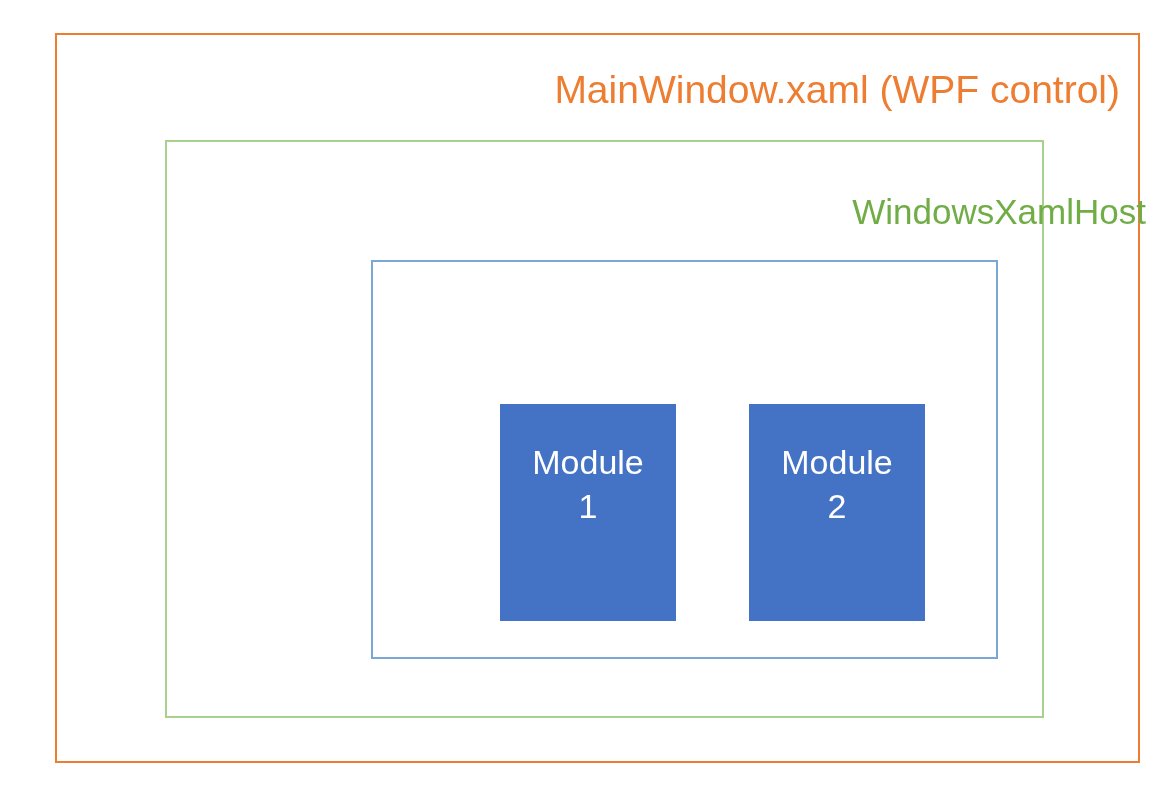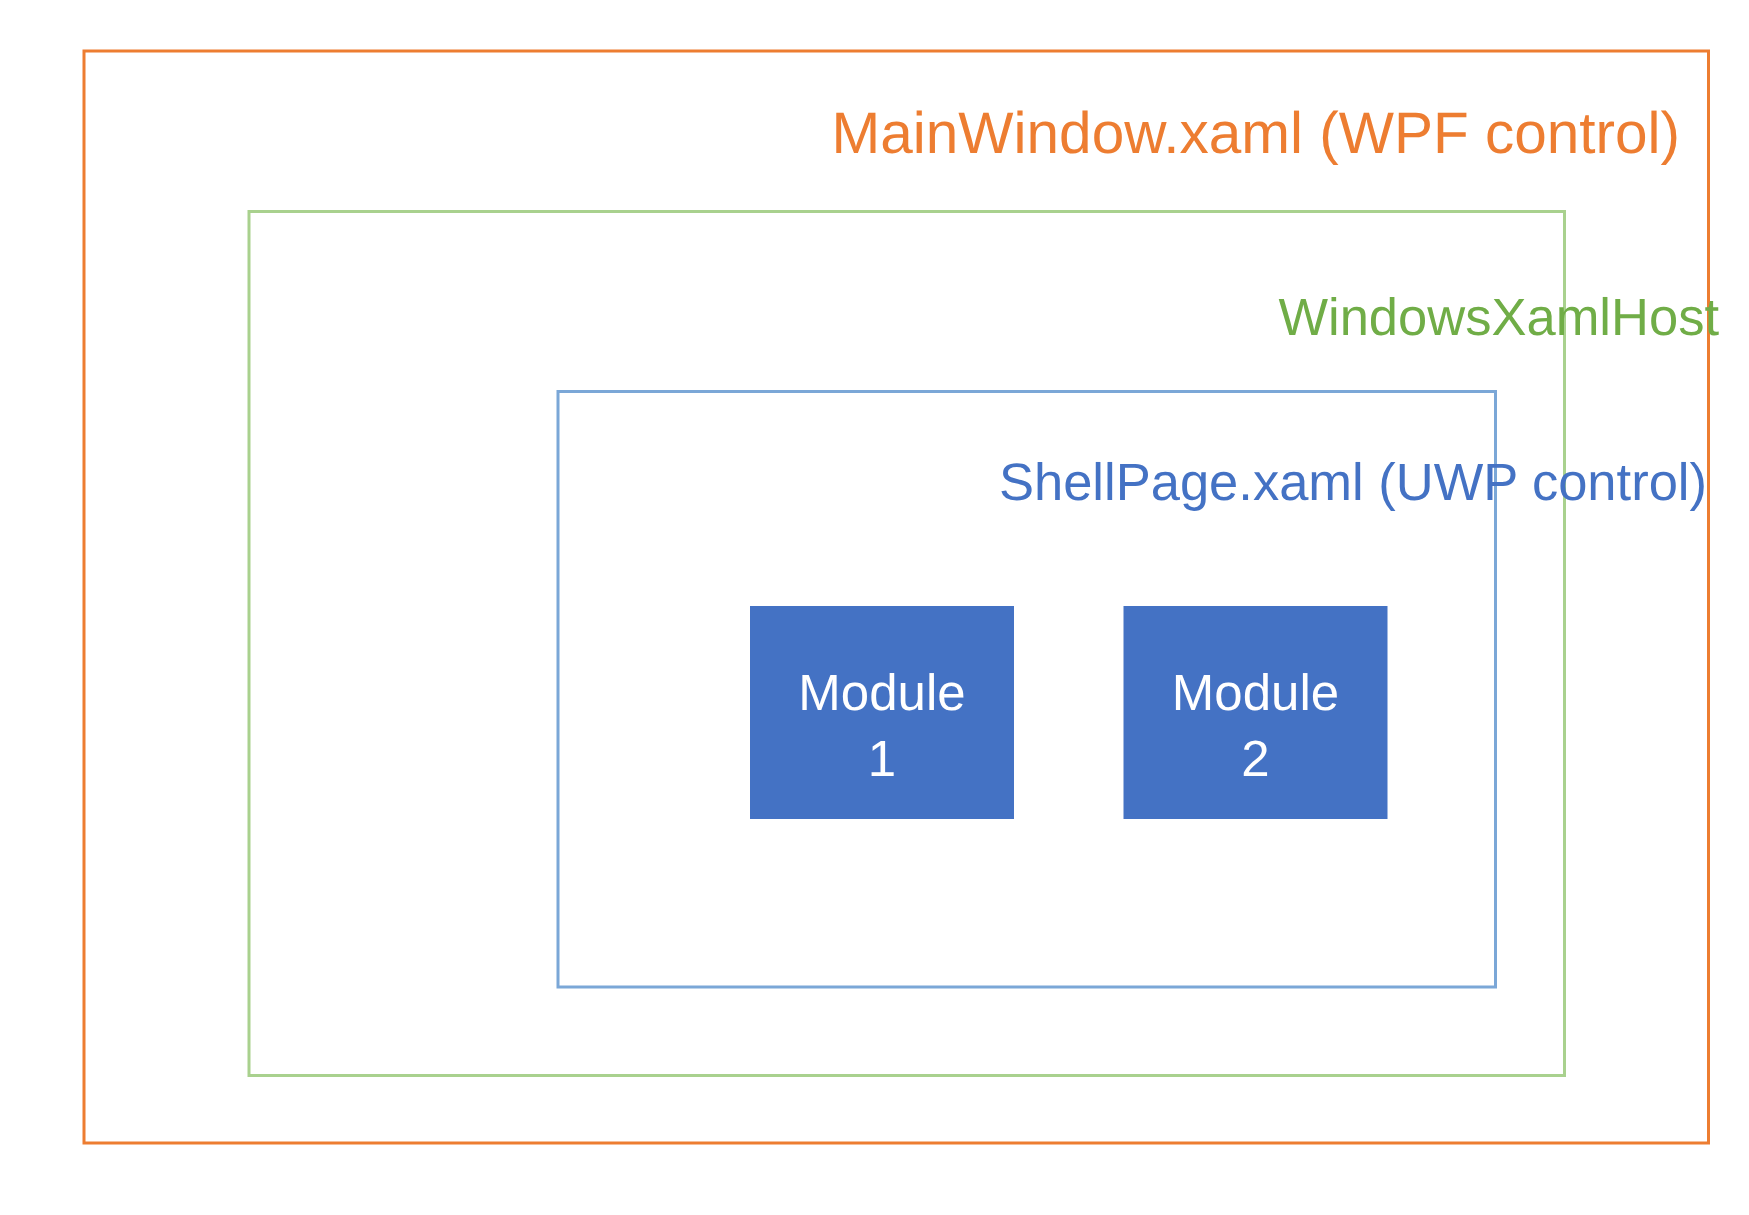--- a/index.html
+++ b/index.html
@@ -84,21 +84,21 @@
     top: 302px;
     font-size: 35px;
     color: #4472C4;
   }
 
   
   .module-box {
     position: absolute;
     box-sizing: border-box;
     width: 176px;
-    height: 142px;
+    height: 217px;
     top: 404px;
     background: #4472C4;
     display: flex;
     flex-direction: column;
     align-items: center;
     justify-content: flex-start;
     padding-top: 36px;
   }
 
   .module-box.module-1 { left: 500px; }
@@ -117,21 +117,20 @@
 
 <div id="diagram-canvas">
 
   <div class="layer layer-outer"></div>
   <div class="layer-label label-outer">MainWindow.xaml (WPF control)</div>
 
   <div class="layer layer-middle"></div>
   <div class="layer-label label-middle">WindowsXamlHost</div>
 
   <div class="layer layer-inner"></div>
-  <div class="layer-label label-inner">ShellPage.xaml (UWP control)</div>
 
   <div class="module-box module-1">
     <span class="module-line">Module</span>
     <span class="module-line">1</span>
   </div>
 
   <div class="module-box module-2">
     <span class="module-line">Module</span>
     <span class="module-line">2</span>
   </div>

